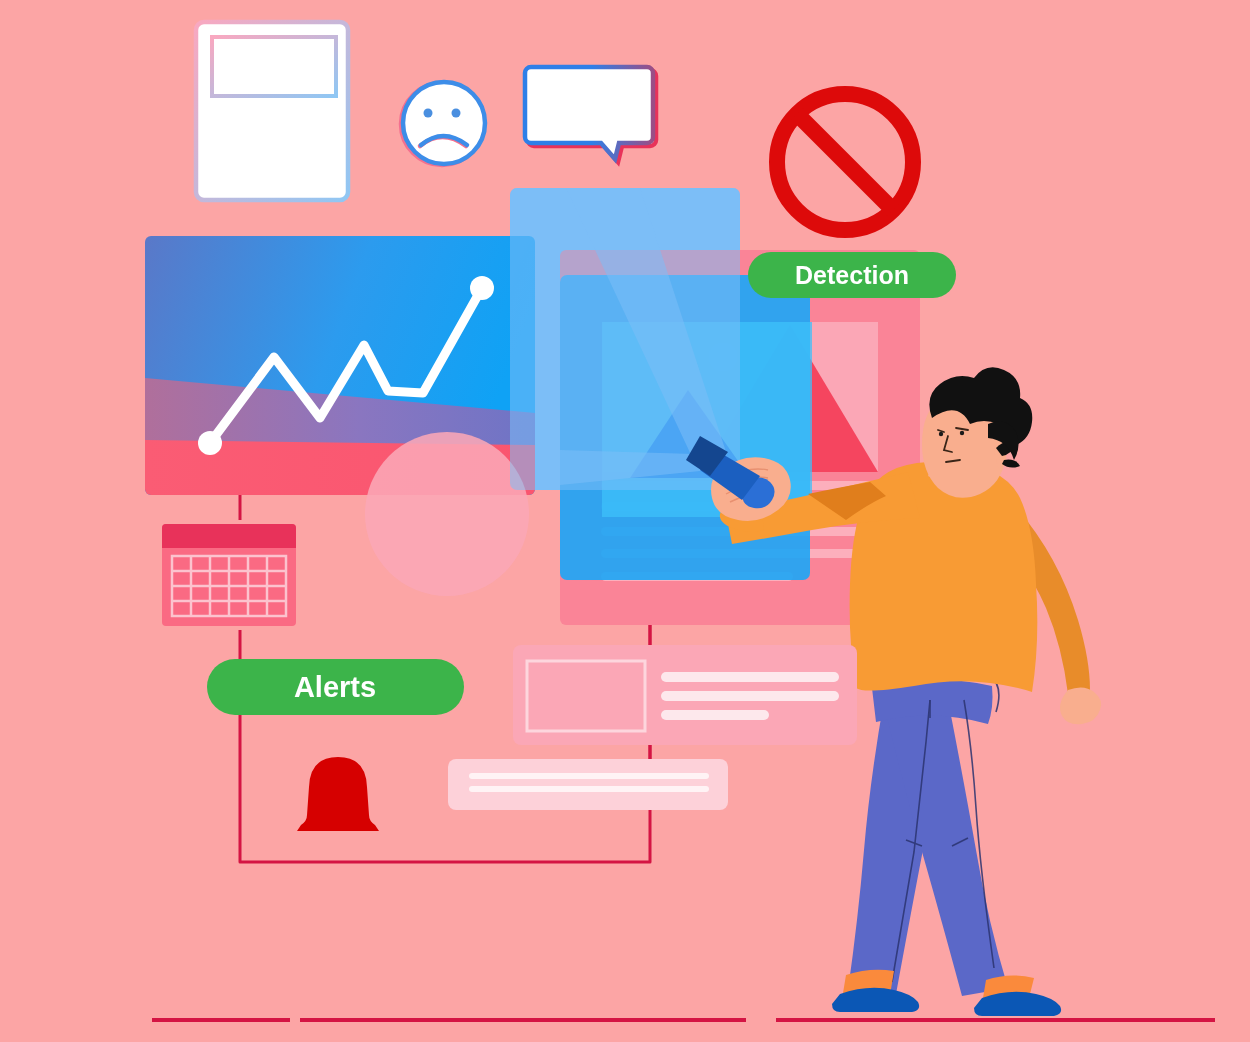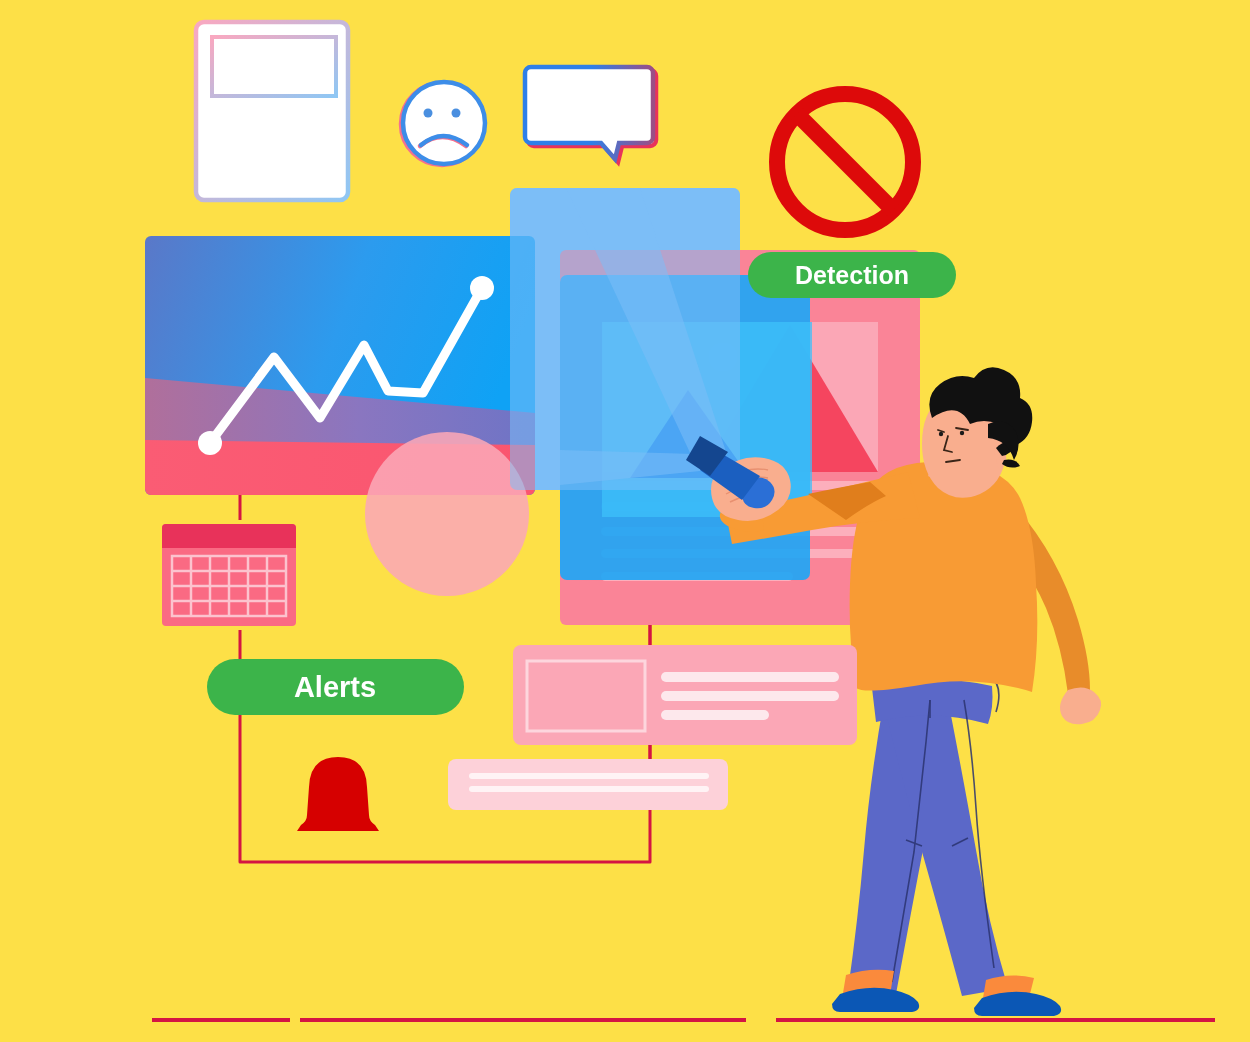--- a/index.html
+++ b/index.html
@@ -2,21 +2,21 @@
 <html><head>
 <meta charset="utf-8">
 <title>Detection and Alerts Illustration</title>
 <style>
   html,body{margin:0;padding:0;background:#ffffff;}
   body{
     font-family:"Liberation Sans", sans-serif;
     width:1250px;height:1042px;
     overflow:hidden;
   }
-  #scene{position:relative;width:1250px;height:1042px;background:#fde047;}
+  #scene{position:relative;width:1250px;height:1042px;background:#fca5a5;}
   #scene svg{display:block;}
   .badge-label{
     font-family:"Liberation Sans", sans-serif;
     font-weight:700;
     fill:#ffffff;
     text-anchor:middle;
     dominant-baseline:middle;
   }
   .badge-detection{font-size:25px;}
   .badge-alerts{font-size:29px;}

